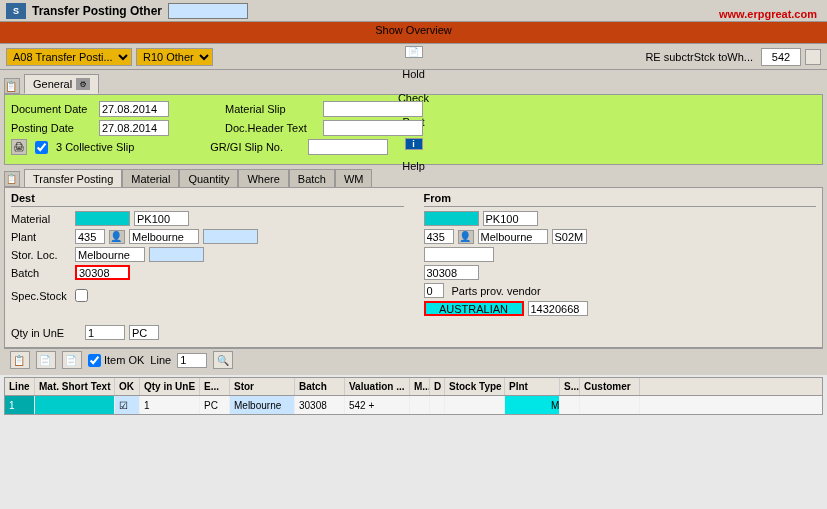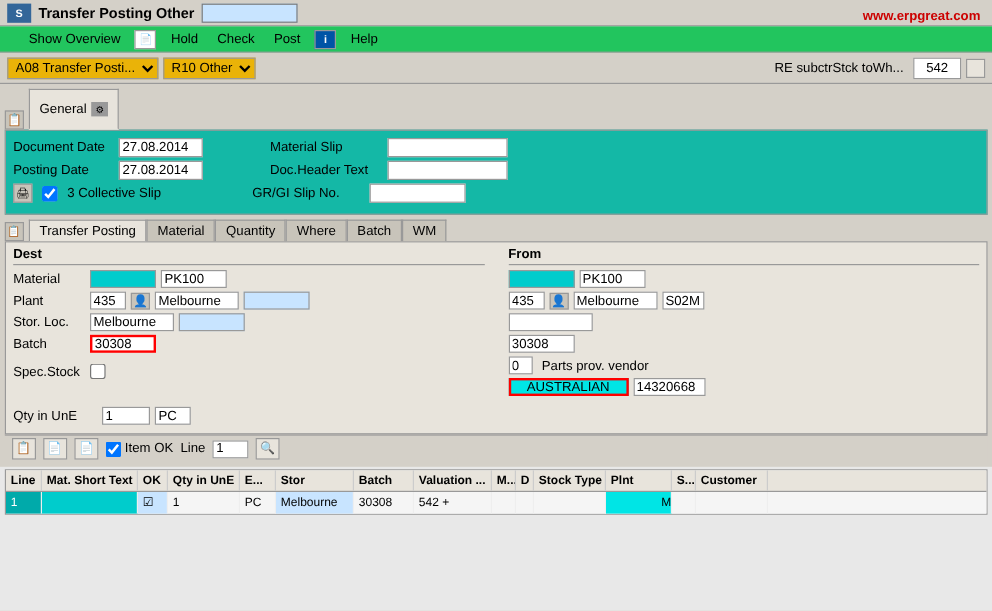--- a/index.html
+++ b/index.html
@@ -14,27 +14,28 @@
       border-bottom: 1px solid #999;
     }
     .title-bar-logo {
       width: 20px; height: 16px; background: #336699; margin-right: 6px; display: inline-block; font-size: 9px; color: white; text-align: center; line-height: 16px; font-weight: bold;
     }
     .title-bar-text { font-weight: bold; font-size: 12px; }
     .title-bar-input { margin-left: 6px; background: #c8e4ff; border: 1px solid #7a7a7a; height: 16px; width: 80px; }
     .watermark { position: absolute; top: 8px; right: 10px; color: #cc0000; font-size: 11px; font-weight: bold; }
 
     .menu-bar {
-      background: #22c55e;
+      background: #c2410c;
       height: 22px;
       display: flex;
       align-items: center;
       padding: 0 20px;
       border-bottom: 1px solid #999;
       gap: 8px;
+      flex-direction: column;
     }
     .menu-item { font-size: 11px; cursor: pointer; padding: 2px 4px; }
     .menu-icon { width: 18px; height: 16px; background: #fff; border: 1px solid #999; display: inline-flex; align-items: center; justify-content: center; font-size: 9px; cursor: pointer; }
 
     .toolbar {
       background: #d4d0c8;
       height: 26px;
       display: flex;
       align-items: center;
       padding: 0 6px;
@@ -48,30 +49,30 @@
     .toolbar-input { height: 18px; border: 1px solid #999; width: 40px; font-size: 11px; text-align: center; }
 
     .main-area {
       background: #d4d0c8;
       padding: 4px;
     }
     .tab {
       background: #c8c4ba;
       border: 1px solid #999;
       border-bottom: none;
-      padding: 16px 8px;
+      padding: 2px 8px;
       font-size: 11px;
       cursor: pointer;
       height: 20px;
       display: flex; align-items: center;
     }
     .tab.active { background: #e8e4dc; border-bottom: 1px solid #e8e4dc; z-index: 1; }
 
     .panel {
-      background: #14b8a6;
+      background: #bef264;
       border: 1px solid #999;
       padding: 6px;
       margin-bottom: 4px;
     }
 
     .form-row {
       display: flex;
       align-items: center;
       margin-bottom: 3px;
       gap: 8px;

